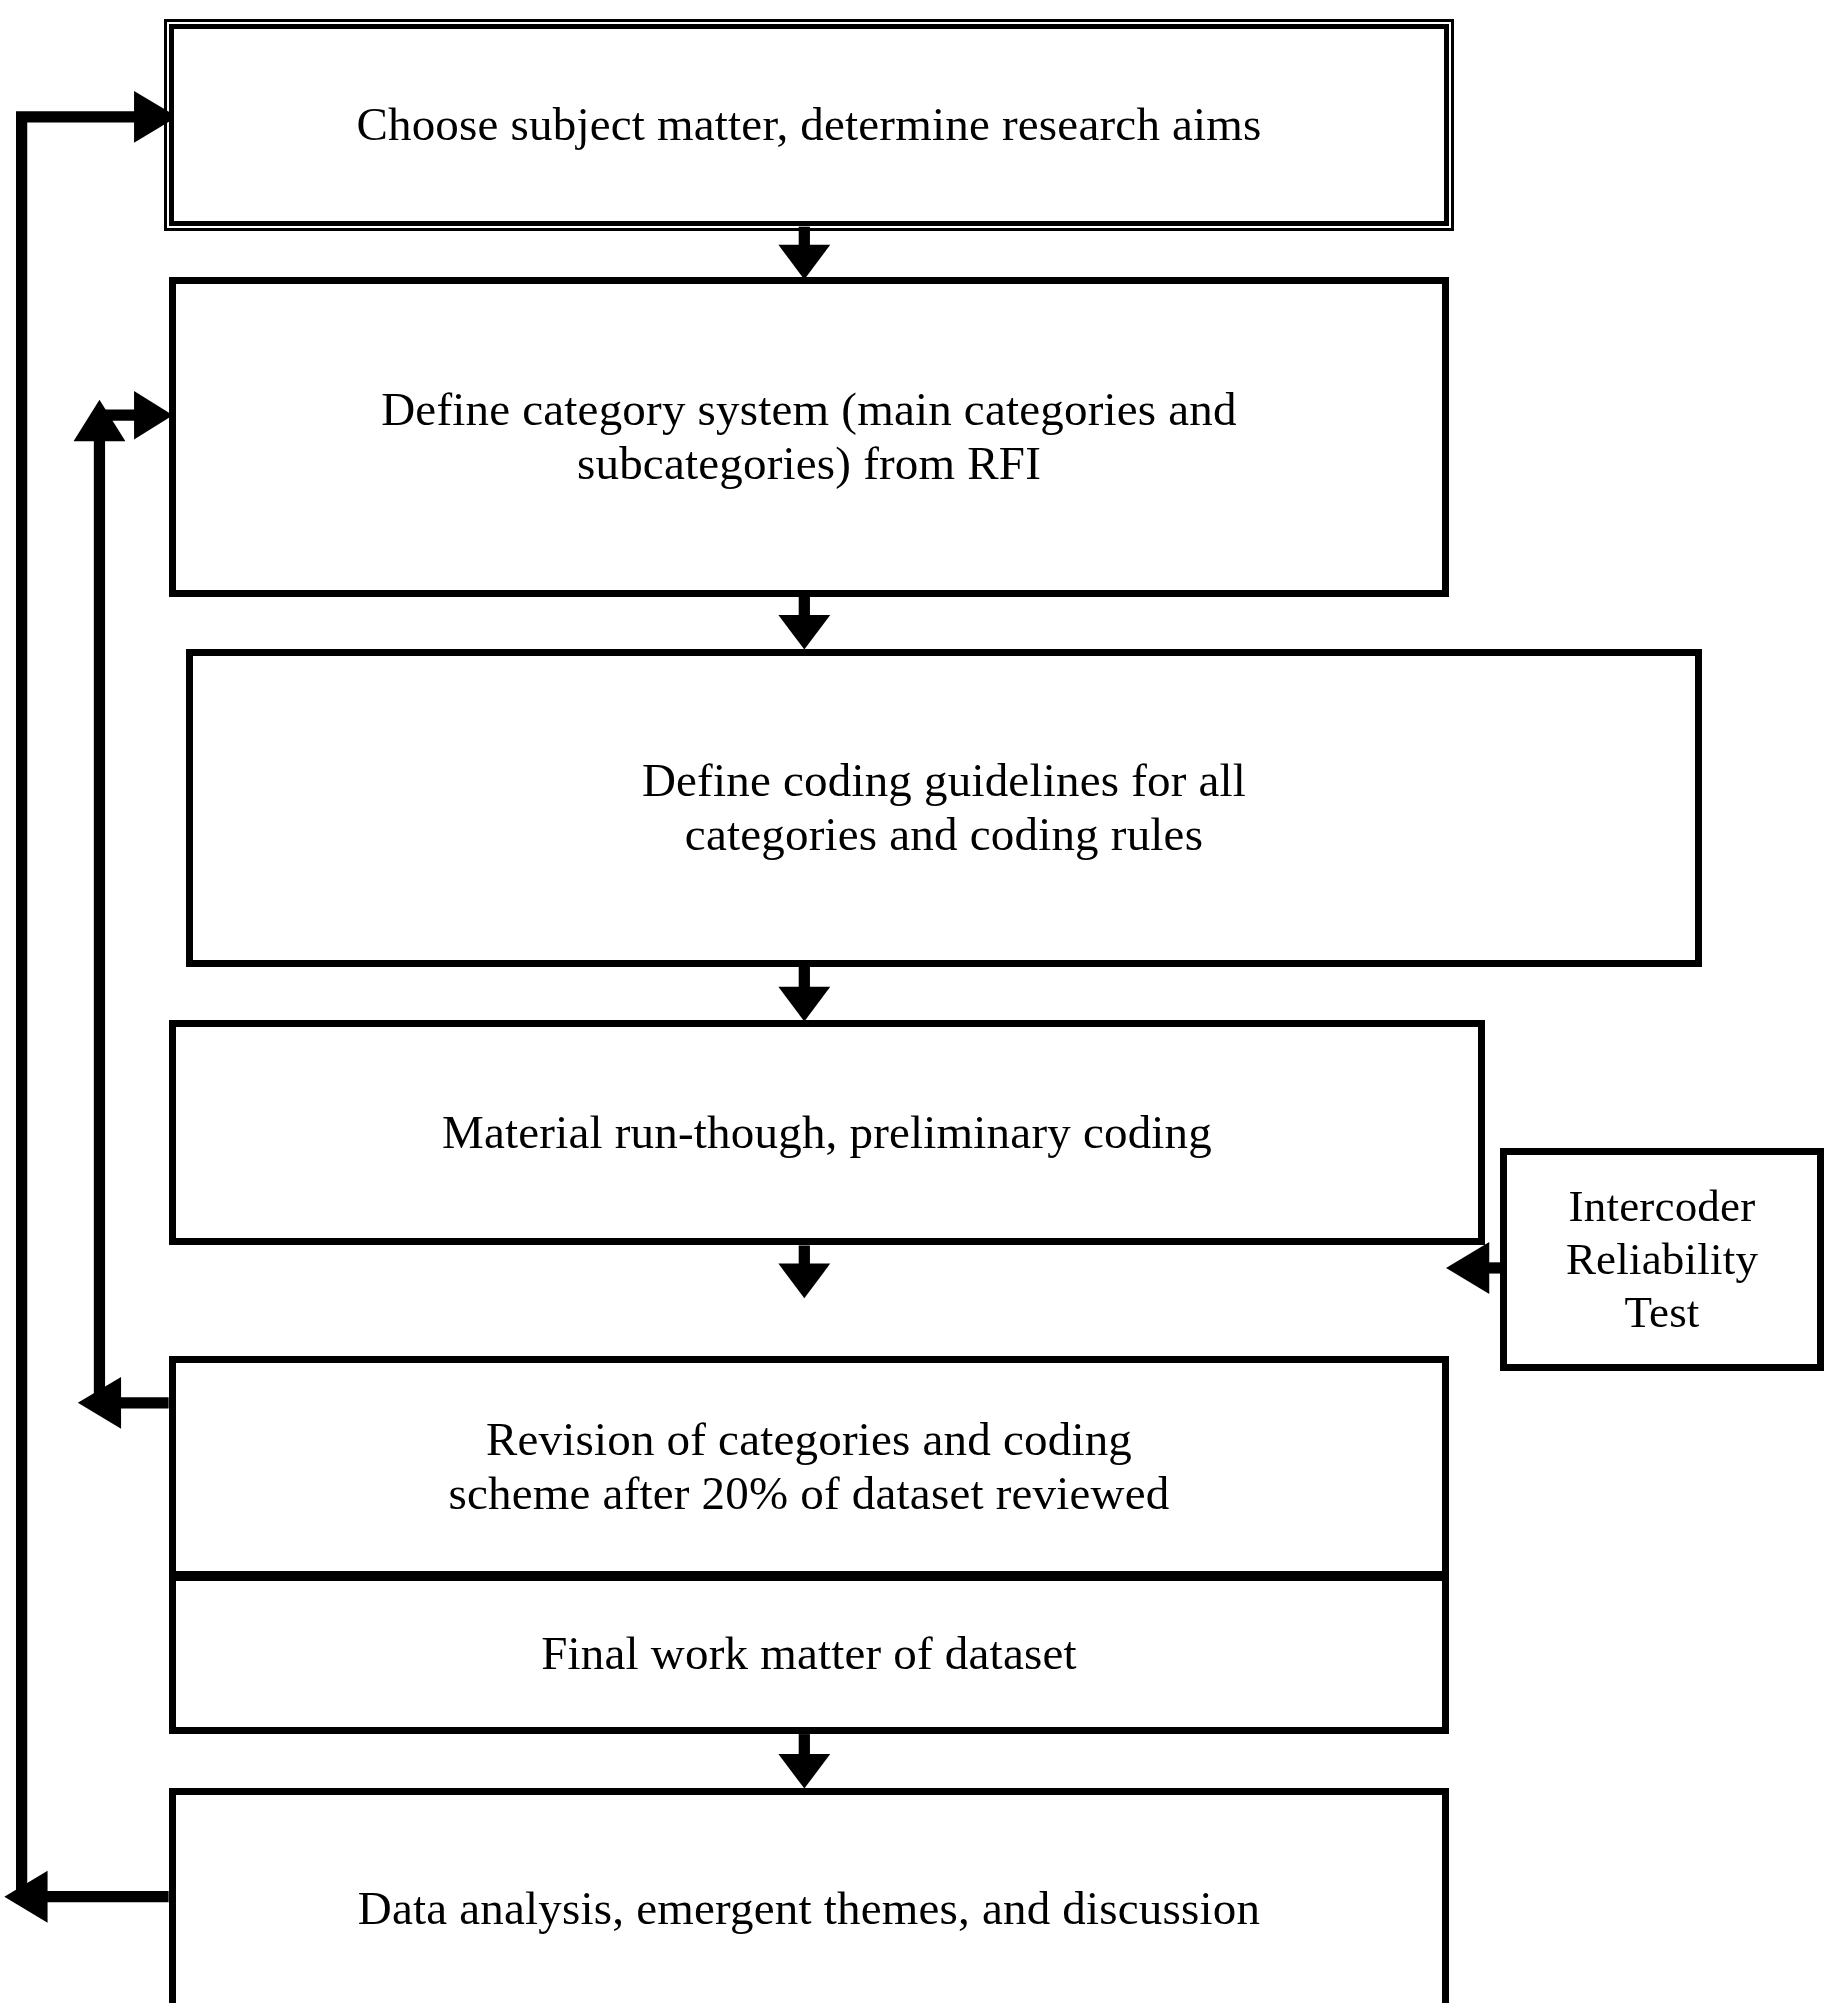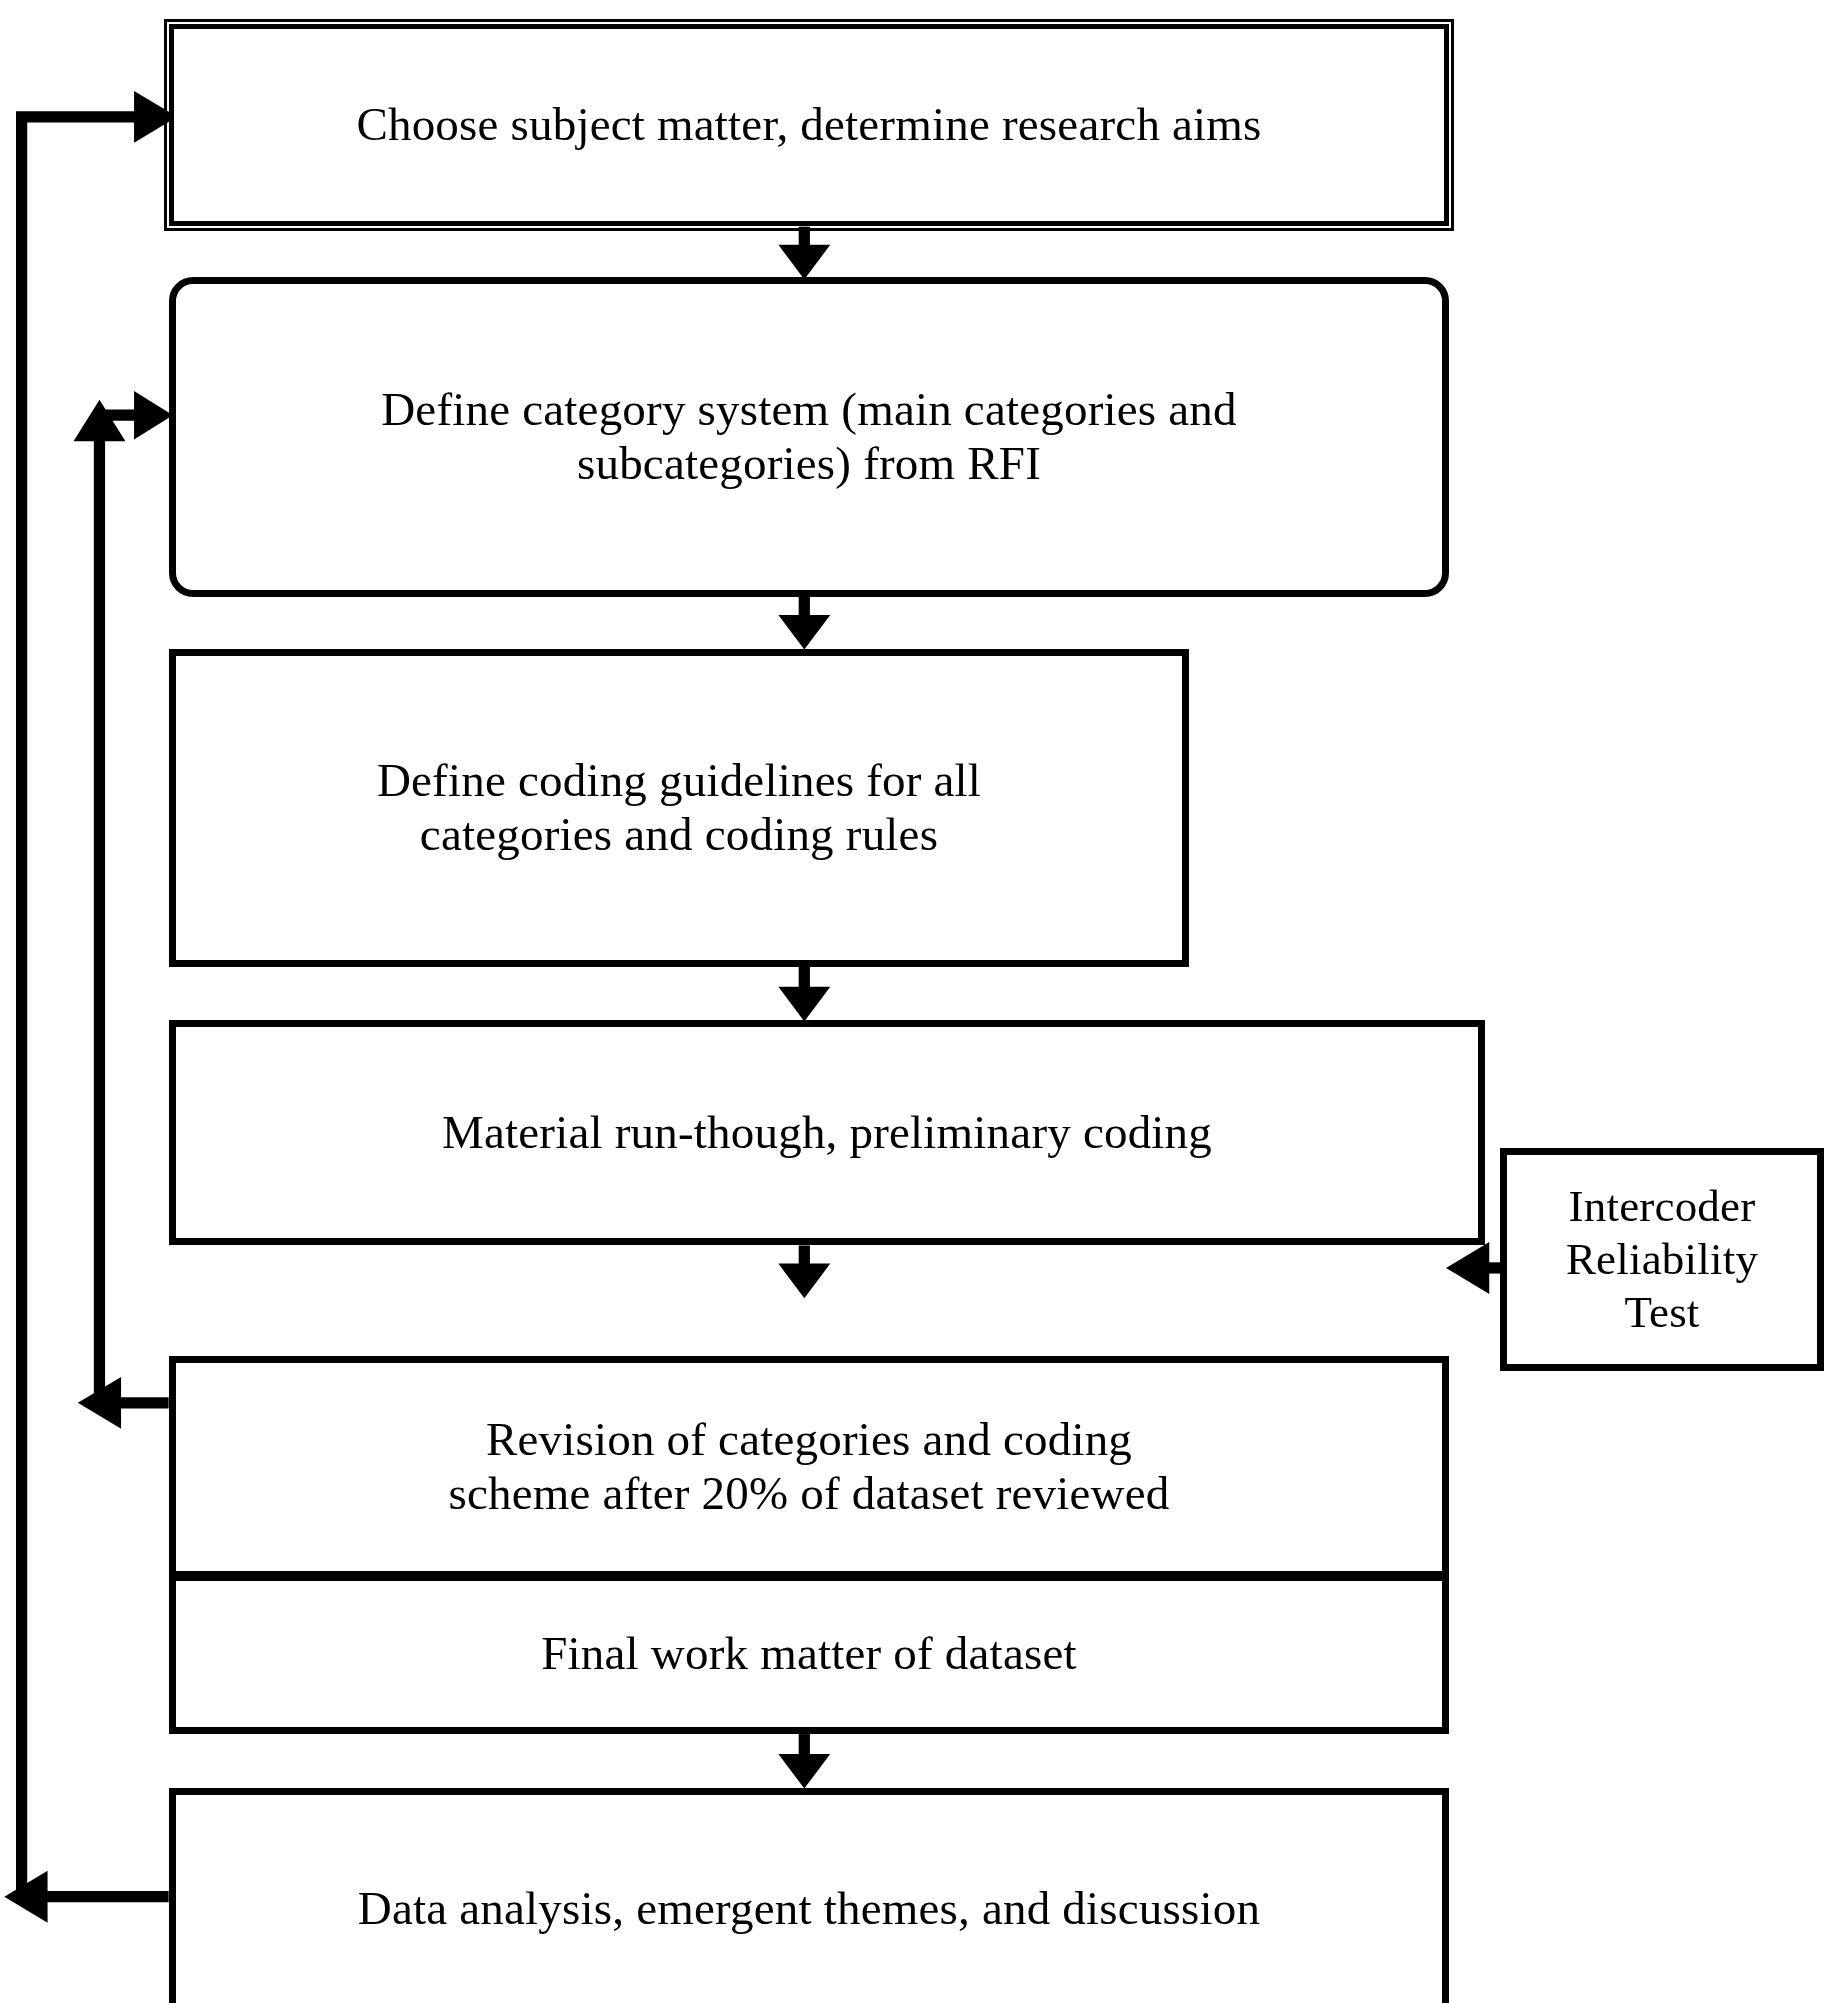--- a/index.html
+++ b/index.html
@@ -117,26 +117,26 @@
       <path d="M 195 2193 L 25 2193 L 25 135 L 160 135" stroke="#000000" stroke-width="13" fill="none"></path>
       <polygon points="55,2163 55,2223 5,2193 " fill="#000000"></polygon>
       <polygon points="155,105 155,165 205,135" fill="#000000"></polygon>
     </g>
   </svg>
 
   <div class="node double-border align-mid" style="left:169px; top:24px; width:1280px; height:202px;">
     <span class="node-label">Choose subject matter, determine research aims</span>
   </div>
 
-  <div class="node align-mid" style="left:169px; top:277px; width:1280px; height:320px;border-radius:24px;">
+  <div class="node align-mid" style="left:169px; top:277px; width:1280px; height:320px;">
     <span class="node-label">Define category system (main categories and
 subcategories) from RFI</span>
   </div>
 
-  <div class="node align-mid" style="left:169px; top:649px; width:1020px; height:318px;">
+  <div class="node align-mid" style="left:186px; top:649px; width:1516px; height:318px;">
     <span class="node-label">Define coding guidelines for all
 categories and coding rules</span>
   </div>
 
   <div class="node align-mid" style="left:169px; top:1020px; width:1316px; height:225px;">
     <span class="node-label">Material run-though, preliminary coding</span>
   </div>
 
   <div class="node align-mid" style="left:169px; top:1356px; width:1280px; height:222px;">
     <span class="node-label">Revision of categories and coding

